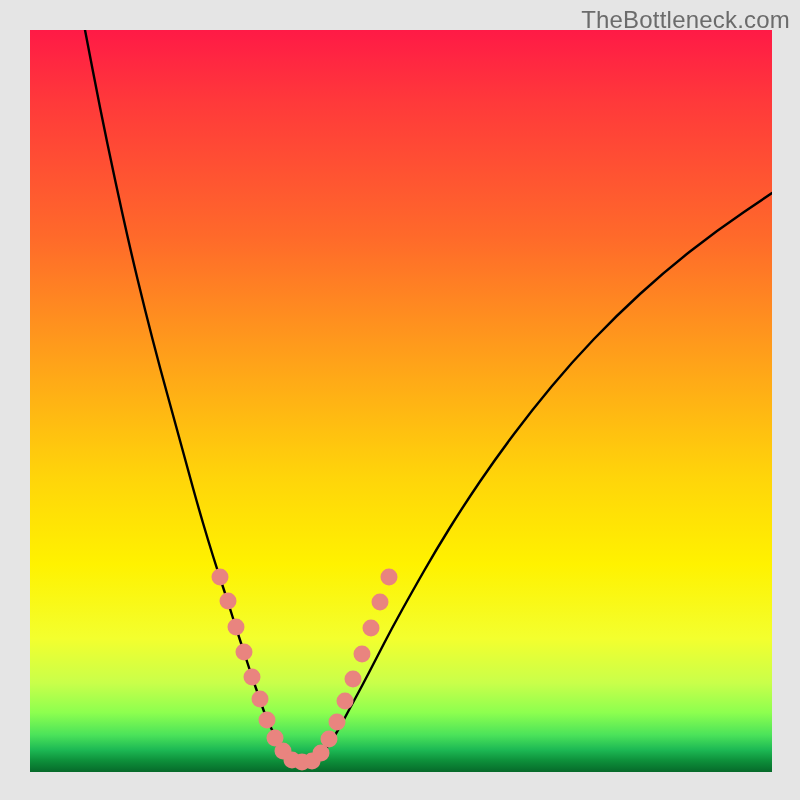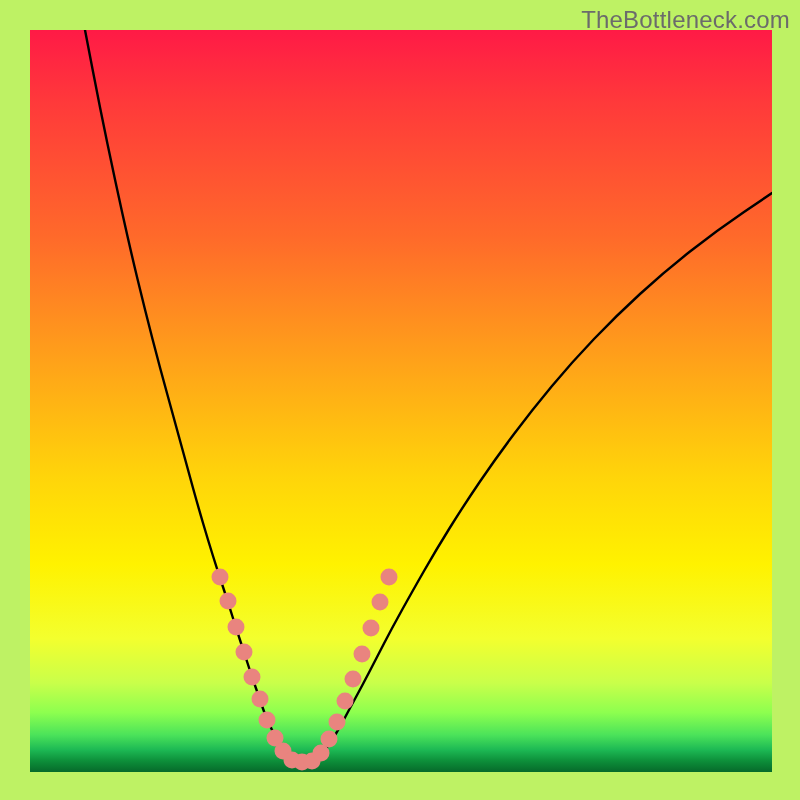--- a/index.html
+++ b/index.html
@@ -10,21 +10,21 @@
     overflow: hidden;
     background: #000;
     font-family: Arial, Helvetica, sans-serif;
   }
   .frame {
     position: absolute;
     left: 0;
     top: 0;
     width: 800px;
     height: 800px;
-    background: #bef264;
+    background: #e5e5e5;
   }
   .plot-area {
     position: absolute;
     left: 30px;
     top: 30px;
     width: 742px;
     height: 742px;
     
     background: linear-gradient(
       to bottom,

